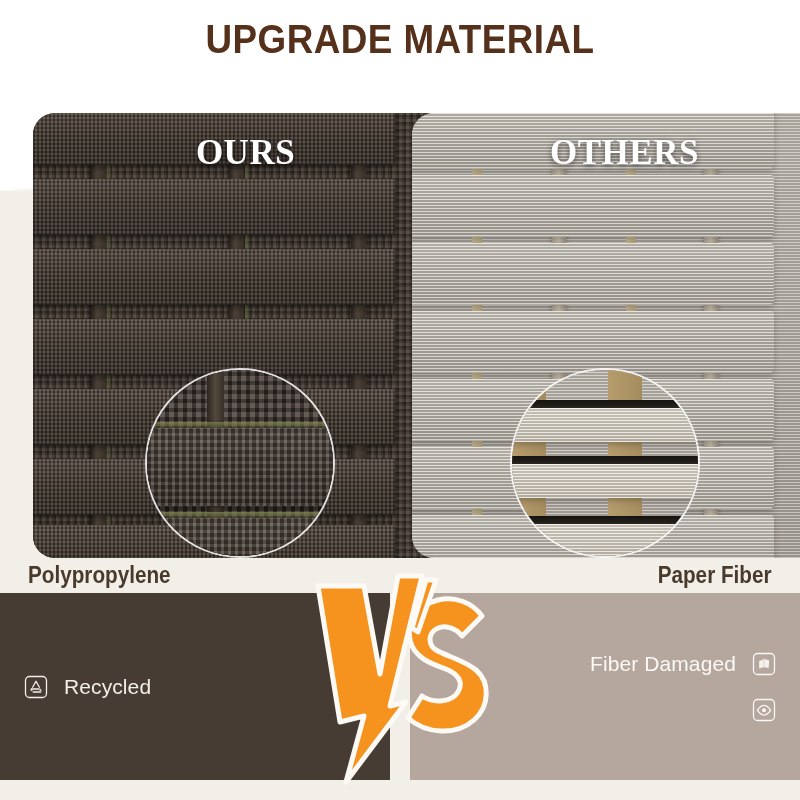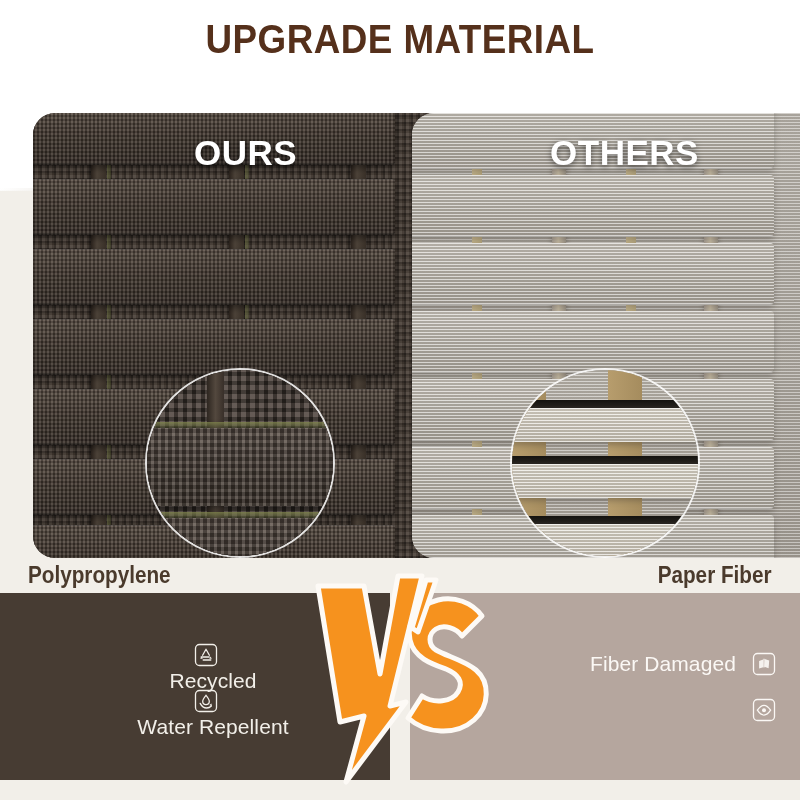--- a/index.html
+++ b/index.html
@@ -19,21 +19,21 @@
 
   
   .title {
     position:absolute; left:0; top:17px; width:800px; text-align:center;
     font-size:40px; font-weight:bold; letter-spacing:.5px;
     color:#55301b; font-stretch:condensed;
     transform:scaleX(.92); transform-origin:center top;
   }
 
   
-  .panel { position:absolute; top:113px; width:425px; height:445px; border-radius:22px; overflow:hidden; }
+  .panel { position:absolute; top:113px; width:425px; height:445px; border-radius:22px; overflow:hidden;font-family:Liberation Serif, serif; }
   .panel-l { left:33px; }
   .panel-r { left:412px; }
 
   
   .weave-dark {
     position:absolute; inset:0;
     background:
       repeating-linear-gradient(90deg, rgba(0,0,0,.30) 0 2px, rgba(255,255,255,.045) 2px 5px, rgba(0,0,0,.12) 5px 7px),
       repeating-linear-gradient(0deg, rgba(0,0,0,.26) 0 2px, rgba(255,255,255,.05) 2px 5px, rgba(0,0,0,.10) 5px 7px),
       #4a3f37;
@@ -151,21 +151,21 @@
   .matname-r { right:28px; transform-origin:right center; }
 
   
   .bar { position:absolute; top:593px; height:187px; }
   .bar-l { left:0; width:390px; background:#473c33; }
   .bar-r { left:410px; width:390px; background:#b5a69e; }
 
   .flist { position:absolute; top:0; left:0; width:100%; height:100%;
            display:flex; flex-direction:column; justify-content:center; }
   .frow { display:flex; align-items:center; height:46px; }
-  .frow-l { padding-left:22px;flex-direction:column; }
+  .frow-l { padding-left:22px; }
   .frow-r { padding-right:22px; justify-content:flex-end; }
   .ficon { width:28px; height:28px; flex:0 0 28px; }
   .ficon svg { width:28px; height:28px; display:block; }
   .flabel { font-size:21px; color:#f2efe9; letter-spacing:.1px; }
   .frow-l .flabel { margin-left:14px; }
   .frow-r .flabel { margin-right:14px; }
   .bar-r .flabel { color:#fbf8f5; }
 
   
   .vs { position:absolute; left:306px; top:570px; width:190px; height:215px; z-index:20; }
@@ -248,31 +248,20 @@
         <svg viewBox="0 0 28 28" fill="none" stroke="#f2efe9" stroke-width="1.3">
           <rect x="3.5" y="3.5" width="21" height="21" rx="4"></rect>
           <path d="M14 8.2 L17.4 14.2 M14 8.2 L10.6 14.2" stroke-linecap="round"></path>
           <path d="M9.2 16 L17.2 16" stroke-linecap="round"></path>
           <path d="M18.8 16 L11.2 16" stroke-linecap="round" transform="translate(0,3)"></path>
           <path d="M9.4 15.4 l-1.2 2.3 l2.6 .1 z" fill="#f2efe9" stroke="none"></path>
           <path d="M18.6 15.4 l1.2 2.3 l-2.6 .1 z" fill="#f2efe9" stroke="none"></path>
         </svg>
       </span>
       <span class="flabel">Recycled</span>
-    </div>
-    <div class="frow frow-l">
-      <span class="ficon">
-        <svg viewBox="0 0 28 28" fill="none" stroke="#f2efe9" stroke-width="1.3">
-          <rect x="3.5" y="3.5" width="21" height="21" rx="4"></rect>
-          <path d="M14 8.4 c2.1 2.6 3.3 4.3 3.3 5.9 a3.3 3.3 0 0 1 -6.6 0 c0 -1.6 1.2 -3.3 3.3 -5.9 Z"></path>
-          <path d="M8.2 16.4 c1.6 3.2 4 4.6 6.4 4.6 c2 0 3.6 -.8 4.8 -2" stroke-linecap="round"></path>
-          <path d="M19.6 16.6 l.1 2.6 l-2.4 -1.1 z" fill="#f2efe9" stroke="none"></path>
-        </svg>
-      </span>
-      <span class="flabel">Water Repellent</span>
     </div>
   </div>
 </div>
 
 <div class="bar bar-r">
   <div class="flist">
     <div class="frow frow-r">
       <span class="flabel">Fiber Damaged</span>
       <span class="ficon">
         <svg viewBox="0 0 28 28" fill="none" stroke="#fbf8f5" stroke-width="1.3">

